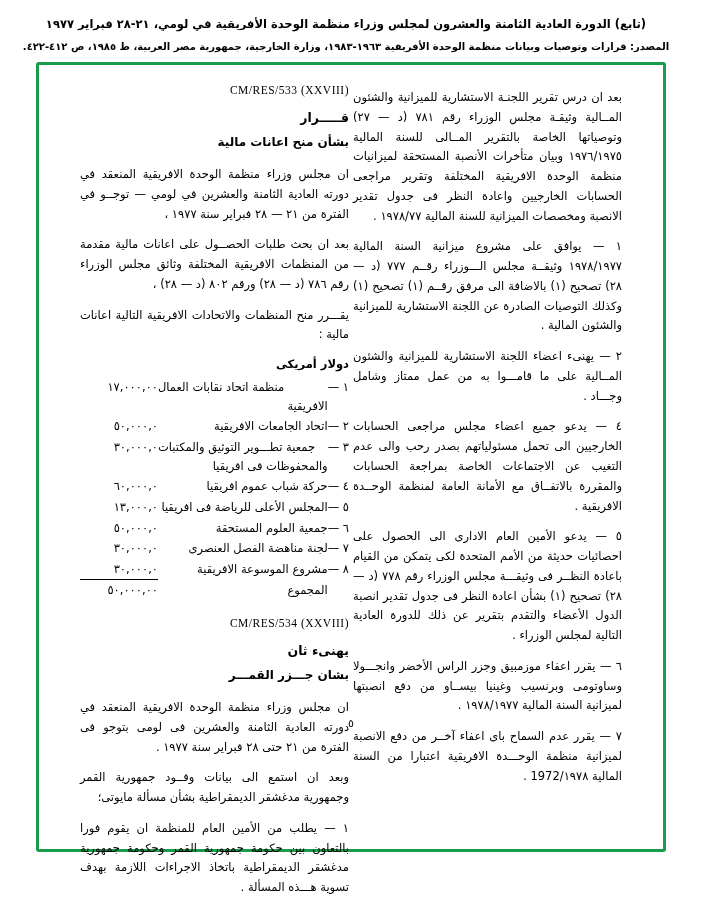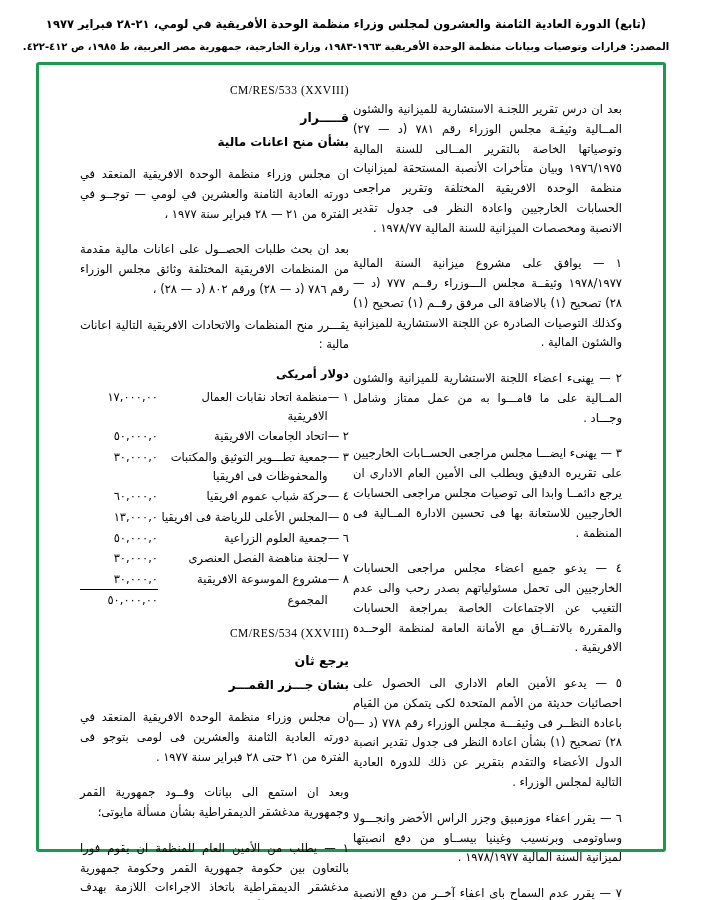--- a/index.html
+++ b/index.html
@@ -67,21 +67,21 @@
     direction: rtl;
     text-align: justify;
     text-align-last: right;
   }
   .col-right { padding-left: 16px; padding-right: 2px; }
   .col-left  { padding-right: 16px; padding-left: 2px; }
 
   p, .para {
     font-size: 11.5px;
     line-height: 1.72;
-    margin: 16px 0 11px 0;
+    margin: 4px 0 11px 0;
   }
   .res-id {
     font-size: 11.5px;
     font-weight: normal;
     font-family: "Liberation Serif", serif;
     direction: ltr;
     text-align: right;
     margin: 0 0 14px 0;
     letter-spacing: 0.5px;
   }
@@ -116,21 +116,21 @@
     padding: 1px 0;
     vertical-align: top;
     line-height: 1.62;
   }
   td.num {
     width: 16px;
     text-align: right;
     white-space: nowrap;
   }
   td.name {
-    text-align: right;
+    text-align: left;
     padding-right: 3px;
   }
   td.amt {
     width: 78px;
     text-align: right;
     white-space: nowrap;
     direction: ltr;
     font-family: "DejaVu Sans", sans-serif;
   }
   tr.total td.name {
@@ -198,21 +198,21 @@
             <td class="name">حركة شباب عموم افريقيا</td>
             <td class="amt">٦٠,٠٠٠,٠</td>
           </tr>
           <tr>
             <td class="num">٥ —</td>
             <td class="name">المجلس الأعلى للرياضة فى افريقيا</td>
             <td class="amt">١٣,٠٠٠,٠</td>
           </tr>
           <tr>
             <td class="num">٦ —</td>
-            <td class="name">جمعية العلوم الزراعية</td>
+            <td class="name">جمعية العلوم المستحقة</td>
             <td class="amt">٥٠,٠٠٠,٠</td>
           </tr>
           <tr>
             <td class="num">٧ —</td>
             <td class="name">لجنة مناهضة الفصل العنصرى</td>
             <td class="amt">٣٠,٠٠٠,٠</td>
           </tr>
           <tr>
             <td class="num">٨ —</td>
             <td class="name">مشروع الموسوعة الافريقية</td>
@@ -221,34 +221,33 @@
           <tr class="total">
             <td class="num"></td>
             <td class="name">المجموع</td>
             <td class="amt">٥٠,٠٠٠,٠٠</td>
           </tr>
         </tbody>
       </table>
 
       <div class="res-id res-id-2">CM/RES/534 (XXVIII)</div>
 
-      <div class="center-title">يرجع ثان</div>
+      <div class="center-title">يهنىء ثان</div>
       <div class="center-sub">بشان جـــزر القمـــر</div>
 
       <p class="para">ان مجلس وزراء منظمة الوحدة الافريقية المنعقد في دورته العادية الثامنة والعشرين فى لومى بتوجو فى الفترة من ٢١ حتى ٢٨ فبراير سنة ١٩٧٧ .</p>
       <p class="para">وبعد ان استمع الى بيانات وفــود جمهورية القمر وجمهورية مدغشقر الديمقراطية بشأن مسألة مايوتى؛</p>
       <p class="para">١ — يطلب من الأمين العام للمنظمة ان يقوم فورا بالتعاون بين حكومة جمهورية القمر وحكومة جمهورية مدغشقر الديمقراطية باتخاذ الاجراءات اللازمة بهدف تسوية هـــذه المسألة .</p>
 
     </div>
 
     <div class="col col-left">
       <p class="para">بعد ان درس تقرير اللجنـة الاستشارية للميزانية والشئون المــالية وثيقـة مجلس الوزراء رقم ٧٨١ (د — ٢٧) وتوصياتها الخاصة بالتقرير المــالى للسنة المالية ١٩٧٦/١٩٧٥ وبيان متأخرات الأنصبة المستحقة لميزانيات منظمة الوحدة الافريقية المختلفة وتقرير مراجعى الحسابات الخارجيين واعادة النظر فى جدول تقدير الانصبة ومخصصات الميزانية للسنة المالية ١٩٧٨/٧٧ .</p>
       <p class="para">١ — يوافق على مشروع ميزانية السنة المالية ١٩٧٨/١٩٧٧ وثيقــة مجلس الـــوزراء رقــم ٧٧٧ (د — ٢٨) تصحيح (١) بالاضافة الى مرفق رقــم (١) تصحيح (١) وكذلك التوصيات الصادرة عن اللجنة الاستشارية للميزانية والشئون المالية .</p>
       <p class="para">٢ — يهنىء اعضاء اللجنة الاستشارية للميزانية والشئون المــالية على ما قامـــوا به من عمل ممتاز وشامل وجـــاد .</p>
-      <p class="para">٣ — يهنىء ايضـــا مجلس مراجعى الحســابات الخارجيين على تقريره الدقيق ويطلب الى الأمين العام الادارى ان يرجع دائمــا وابدا الى توصيات مجلس مراجعى الحسابات الخارجيين للاستعانة بها فى تحسين الادارة المــالية فى المنظمة .</p>
       <p class="para">٤ — يدعو جميع اعضاء مجلس مراجعى الحسابات الخارجيين الى تحمل مسئولياتهم بصدر رحب والى عدم التغيب عن الاجتماعات الخاصة بمراجعة الحسابات والمقررة بالاتفــاق مع الأمانة العامة لمنظمة الوحــدة الافريقية .</p>
       <p class="para">٥ — يدعو الأمين العام الادارى الى الحصول على احصائيات حديثة من الأمم المتحدة لكى يتمكن من القيام باعادة النظــر فى وثيقـــة مجلس الوزراء رقم ٧٧٨ (د — ٢٨) تصحيح (١) بشأن اعادة النظر فى جدول تقدير انصبة الدول الأعضاء والتقدم بتقرير عن ذلك للدورة العادية التالية لمجلس الوزراء .</p>
       <p class="para">٦ — يقرر اعفاء موزمبيق وجزر الراس الأخضر وانجـــولا وساوتومى وبرنسيب وغينيا بيســاو من دفع انصبتها لميزانية السنة المالية ١٩٧٨/١٩٧٧ .</p>
       <p class="para">٧ — يقرر عدم السماح باى اعفاء آخــر من دفع الانصبة لميزانية منظمة الوحـــدة الافريقية اعتبارا من السنة المالية 1972/١٩٧٨ .</p>
     </div>
 
   </div>
 
   <div class="page-number">٥</div>
 </div>

